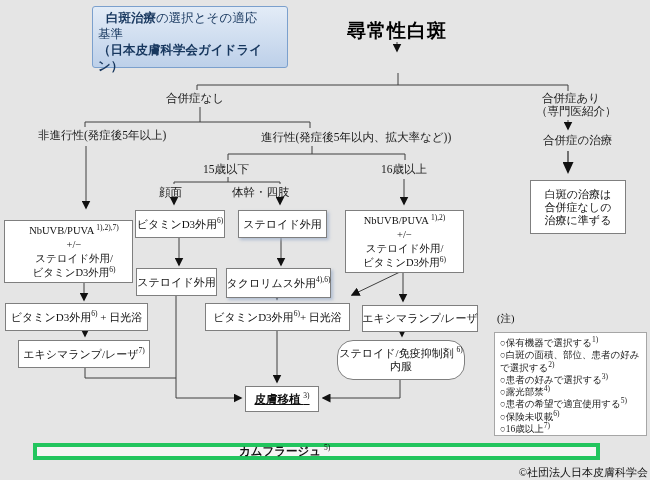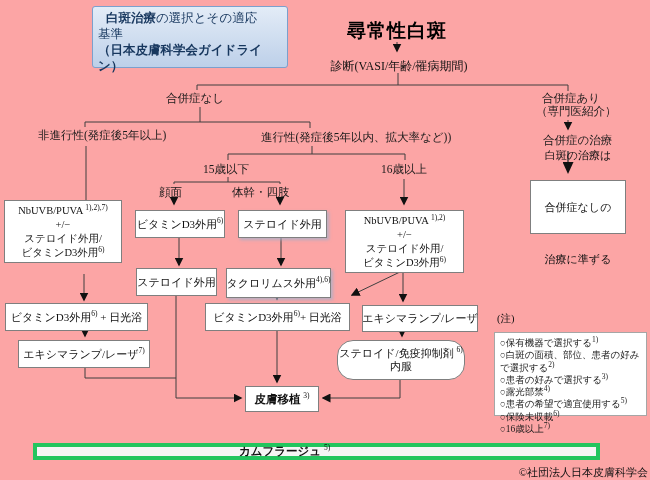--- a/index.html
+++ b/index.html
@@ -1,44 +1,44 @@
 <!DOCTYPE html>
 <html><head>
 <meta charset="utf-8">
 <style>
   html,body{margin:0;padding:0;}
   body{width:650px;height:480px;background:#fff;overflow:hidden;
        font-family:"Liberation Serif","DejaVu Serif",serif;color:#111;}
-  #stage{position:relative;width:650px;height:480px;background:#fca5a5;}
+  #stage{position:relative;width:650px;height:480px;background:#e5e5e5;}
   #wires{position:absolute;left:0;top:0;width:650px;height:480px;}
 
   .lbl{position:absolute;font-size:11.5px;line-height:13px;white-space:nowrap;color:#1a1a1a;}
   .fb{position:absolute;border:1px solid #7f7f7f;background:#fff;display:flex;
       flex-direction:column;align-items:center;justify-content:center;
       font-size:11px;line-height:13px;text-align:center;color:#111;white-space:nowrap;}
   .fb.big{font-size:10.5px;line-height:14px;}
   .fb.shadow{box-shadow:2px 2px 3px rgba(160,178,204,.75);}
-  .fb.bold{font-weight:bold;font-size:11.5px;}
+  .fb.bold{font-weight:bold;font-size:11.5px;text-decoration:underline;}
   sup{font-size:7.5px;line-height:0;vertical-align:super;}
 
   #title-box{position:absolute;left:92px;top:6px;width:196px;height:62px;box-sizing:border-box;
      border:1.5px solid #7ba0cd;border-radius:3px;
      background:linear-gradient(#e3ecf7,#bdd0e9);
      font-family:"Liberation Sans","DejaVu Sans",sans-serif;
      font-size:12.5px;line-height:16px;color:#17375e;padding:3px 5px;}
   #title-box .ind{padding-left:8px;}
   .b{font-weight:bold;}
 
   #main-title{position:absolute;left:347px;top:18px;font-size:19px;font-weight:bold;
      letter-spacing:1px;white-space:nowrap;color:#000;}
   #diagnosis{position:absolute;left:308px;top:58px;width:182px;text-align:center;
      font-size:12px;white-space:nowrap;}
 
   #note-label{position:absolute;left:497px;top:312px;font-size:10.5px;}
-  #note-box{position:absolute;left:494px;top:332px;width:153px;height:84px;box-sizing:border-box;
+  #note-box{position:absolute;left:494px;top:332px;width:153px;height:104px;box-sizing:border-box;
      border:1px solid #a6a6a6;background:#fff;padding:4px 3px 2px 5px;}
   #note-box ul{margin:0;padding:0;list-style:none;font-size:9.5px;line-height:12.3px;color:#1a1a1a;}
 
   #camouflage{position:absolute;left:33px;top:443px;width:567px;height:17px;box-sizing:border-box;
      border:4px solid #22c55e;background:#f5f5f5;display:flex;align-items:center;justify-content:center;
      font-weight:bold;font-size:11.5px;padding-right:64px;}
   #copyright{position:absolute;right:2px;top:465px;font-size:11px;font-weight:normal;white-space:nowrap;}
 </style>
 </head>
 <body>
@@ -85,34 +85,33 @@
     </g>
   </svg>
 
   <div id="title-box">
     <div class="ind"><span class="b">白斑治療</span><span>の選択とその適応</span></div>
     <div>基準</div>
     <div class="b">（日本皮膚科学会ガイドライン）</div>
   </div>
 
   <div id="main-title">尋常性白斑</div>
-  <div id="diagnosis">診断(VASI/年齢/罹病期間)</div>
 
   <div class="lbl" style="left:166px;top:92px;">合併症なし</div>
   <div class="lbl" style="left:542px;top:92px;">合併症あり</div>
   <div class="lbl" style="left:536px;top:105px;">（専門医紹介）</div>
   <div class="lbl" style="left:543px;top:134px;">合併症の治療</div>
   <div class="lbl" style="left:38px;top:129px;">非進行性(発症後5年以上)</div>
   <div class="lbl" style="left:261px;top:131px;">進行性(発症後5年以内、拡大率など))</div>
   <div class="lbl" style="left:203px;top:163px;">15歳以下</div>
   <div class="lbl" style="left:381px;top:163px;">16歳以上</div>
   <div class="lbl" style="left:159px;top:186px;">顔面</div>
   <div class="lbl" style="left:232px;top:186px;">体幹・四肢</div>
 
-  <div class="fb big" style="left:4px;top:200px;width:116px;height:61px;">
+  <div class="fb big" style="left:4px;top:220px;width:116px;height:61px;padding-left:11px;">
     <div><span>NbUVB/PUVA </span><sup>1),2),7)</sup></div>
     <div>+/−</div>
     <div>ステロイド外用/</div>
     <div><span>ビタミンD3外用</span><sup>6)</sup></div>
   </div>
 
   <div class="fb" style="left:135px;top:210px;width:88px;height:26px;">
     <div><span>ビタミンD3外用</span><sup>6)</sup></div>
   </div>
 
@@ -153,21 +152,21 @@
 
   <div class="fb" style="left:337px;top:340px;width:126px;height:38px;border-radius:16px;">
     <div><span>ステロイド/免疫抑制剤 </span><sup>6)</sup></div>
     <div>内服</div>
   </div>
 
   <div class="fb bold" style="left:245px;top:386px;width:72px;height:24px;">
     <div><span>皮膚移植 </span><sup style="font-weight:normal">3)</sup></div>
   </div>
 
-  <div class="fb" style="left:530px;top:180px;width:94px;height:52px;gap:39px;">
+  <div class="fb" style="left:530px;top:180px;width:94px;height:52px;">
     <div>白斑の治療は</div>
     <div>合併症なしの</div>
     <div>治療に準ずる</div>
   </div>
 
   <div id="note-label">(注)</div>
   <div id="note-box">
     <ul>
       <li><span>○保有機器で選択する</span><sup>1)</sup></li>
       <li><span>○白斑の面積、部位、患者の好みで選択する</span><sup>2)</sup></li>

